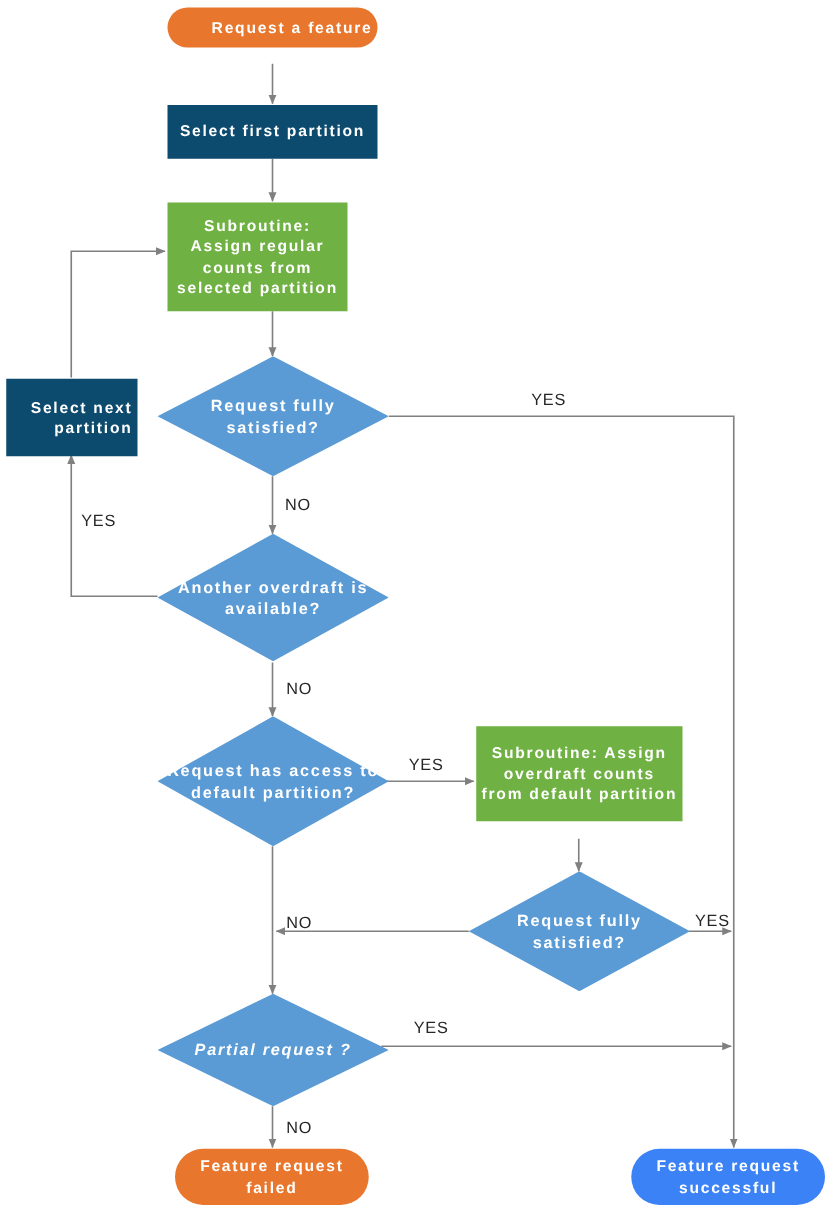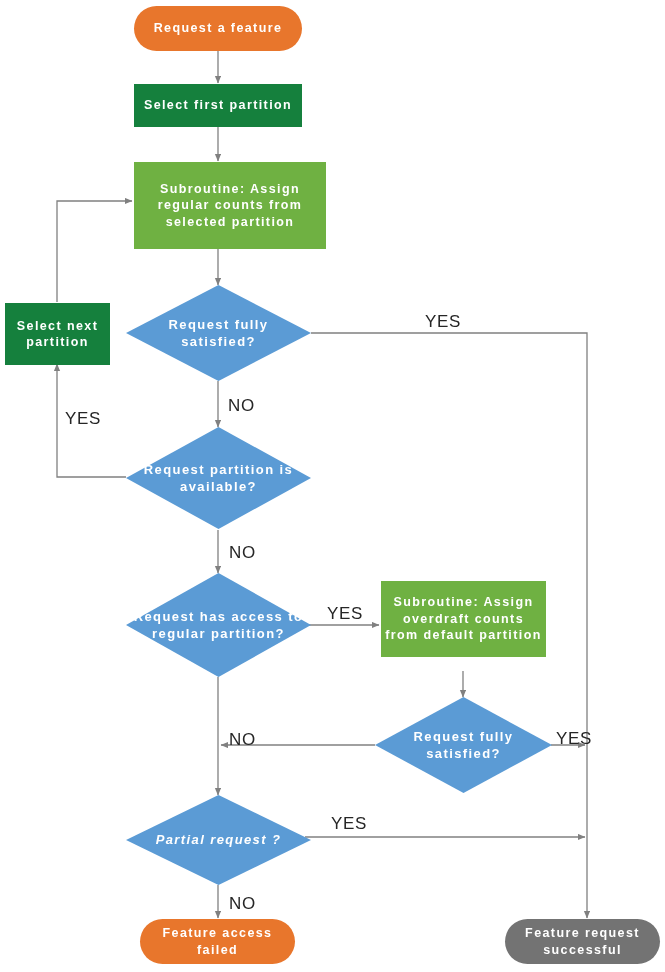--- a/index.html
+++ b/index.html
@@ -6,31 +6,31 @@
   body{width:665px;height:972px;position:relative;overflow:hidden;
        font-family:"Liberation Sans","DejaVu Sans",sans-serif;}
   #canvas{position:absolute;left:0;top:0;width:665px;height:972px;}
   svg.edges{position:absolute;left:0;top:0;width:665px;height:972px;pointer-events:none;}
 
   .node{position:absolute;display:flex;align-items:center;justify-content:center;
         text-align:center;color:#ffffff;font-weight:bold;letter-spacing:1.4px;
         line-height:1.32;box-sizing:border-box;}
   .node span{display:block;padding:0 4px;}
 
-  .proc{background:#15803d;font-size:12.5px;}
+  .proc{background:#0c4a6e;font-size:12.5px;text-align:right;}
   .sub{background:#6FB142;font-size:12.5px;}
   .term{background:#E8762C;border-radius:999px;font-size:12.5px;}
-  .term.ok{background:#737373;}
+  .term.ok{background:#3b82f6;}
 
   .dec{background:transparent;font-size:13px;}
   .dec .dshape{position:absolute;left:0;top:0;width:100%;height:100%;
        background:#5B9BD5;clip-path:polygon(50% 0,100% 50%,50% 100%,0 50%);}
   .dec span{position:relative;z-index:2;}
 
-  .elabel{position:absolute;color:#262626;font-size:17px;font-weight:normal;
+  .elabel{position:absolute;color:#262626;font-size:13px;font-weight:normal;
           letter-spacing:.6px;white-space:nowrap;font-family:"Liberation Sans",sans-serif;}
 </style>
 </head>
 <body>
 
 <div id="canvas">
 
   <svg class="edges" viewBox="0 0 665 972" xmlns="http://www.w3.org/2000/svg">
     <defs>
       <marker id="ah" markerWidth="9" markerHeight="9" refX="7.2" refY="3.2" orient="auto" markerUnits="userSpaceOnUse">
@@ -64,67 +64,67 @@
       <path d="M218,885 L218,918"></path>
 
       <path d="M311,333 L587,333 L587,918"></path>
 
       <path d="M126,477 L57,477 L57,364"></path>
 
       <path d="M57,302 L57,201 L132,201"></path>
     </g>
   </svg>
 
-  <div class="node term" style="left:134px;top:6px;width:168px;height:45px;">
+  <div class="node term" style="left:134px;top:6px;width:168px;height:32px;justify-content:flex-end;">
     <span>Request a feature</span>
   </div>
 
   <div class="node proc" style="left:134px;top:84px;width:168px;height:43px;">
     <span>Select first partition</span>
   </div>
 
-  <div class="node sub" style="left:134px;top:162px;width:192px;height:87px;">
+  <div class="node sub" style="left:134px;top:162px;width:144px;height:87px;">
     <span>Subroutine: Assign regular counts from selected partition</span>
   </div>
 
   <div class="node dec" style="left:126px;top:285px;width:185px;height:96px;">
     <div class="dshape"></div>
     <span>Request fully satisfied?</span>
   </div>
 
   <div class="node proc" style="left:5px;top:303px;width:105px;height:62px;">
     <span>Select next partition</span>
   </div>
 
   <div class="node dec" style="left:126px;top:427px;width:185px;height:102px;">
     <div class="dshape"></div>
-    <span>Request partition is available?</span>
+    <span>Another overdraft is available?</span>
   </div>
 
   <div class="node dec" style="left:126px;top:573px;width:185px;height:104px;">
     <div class="dshape"></div>
-    <span>Request has access to regular partition?</span>
+    <span>Request has access to default partition?</span>
   </div>
 
   <div class="node sub" style="left:381px;top:581px;width:165px;height:76px;">
     <span>Subroutine: Assign overdraft counts from default partition</span>
   </div>
 
   <div class="node dec" style="left:375px;top:697px;width:177px;height:96px;">
     <div class="dshape"></div>
     <span>Request fully satisfied?</span>
   </div>
 
   <div class="node dec" style="left:126px;top:795px;width:185px;height:90px;font-style:italic;">
     <div class="dshape"></div>
     <span>Partial request ?</span>
   </div>
 
   <div class="node term" style="left:140px;top:919px;width:155px;height:45px;">
-    <span>Feature access failed</span>
+    <span>Feature request failed</span>
   </div>
 
   <div class="node term ok" style="left:505px;top:919px;width:155px;height:45px;">
     <span>Feature request successful</span>
   </div>
 
   <div class="elabel" style="left:425px;top:312px;">YES</div>
 
   <div class="elabel" style="left:228px;top:396px;">NO</div>
 

